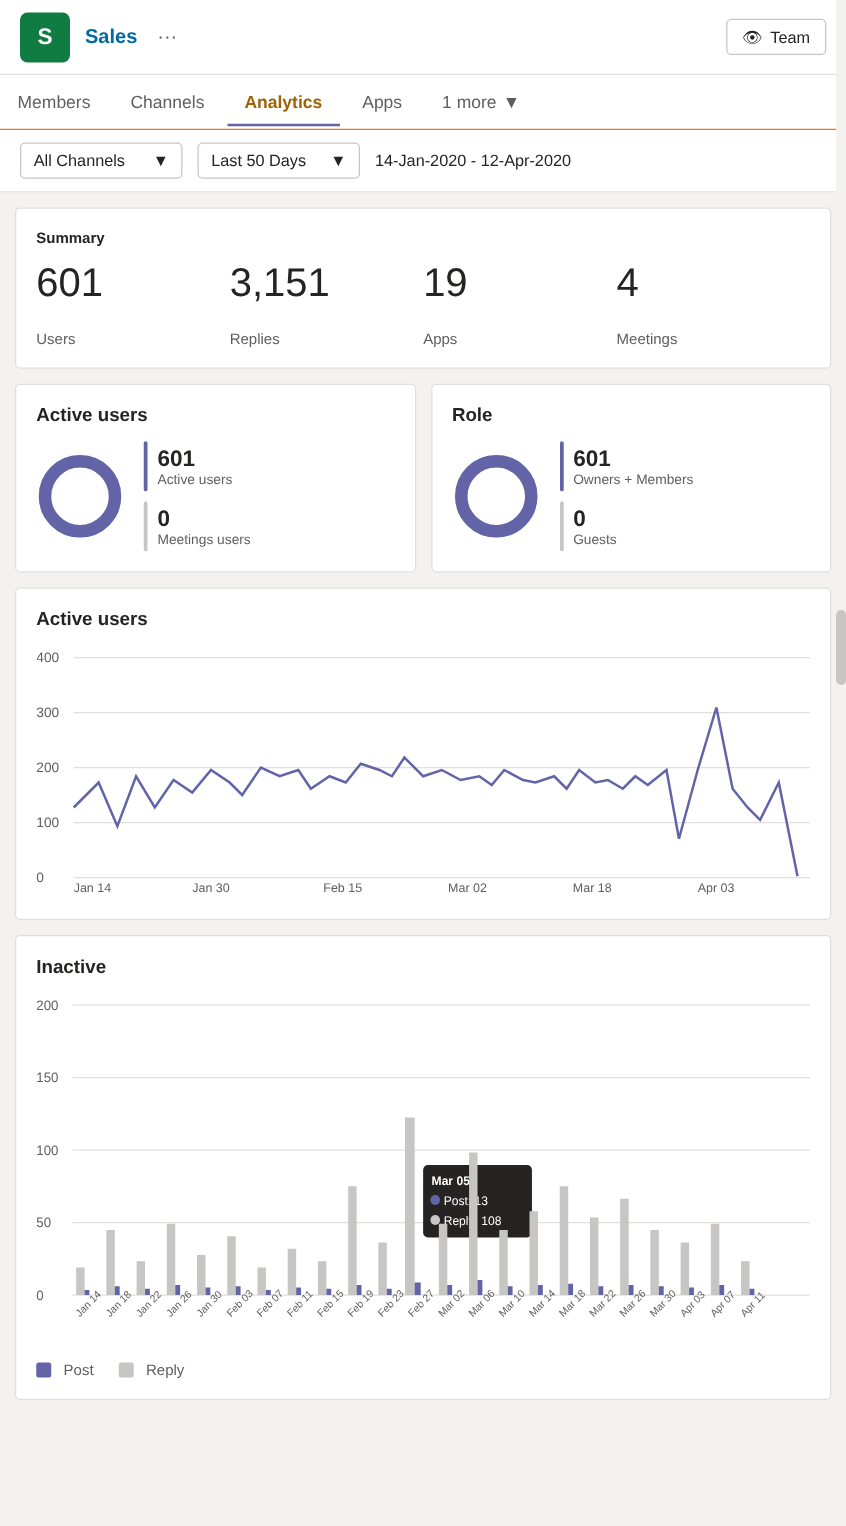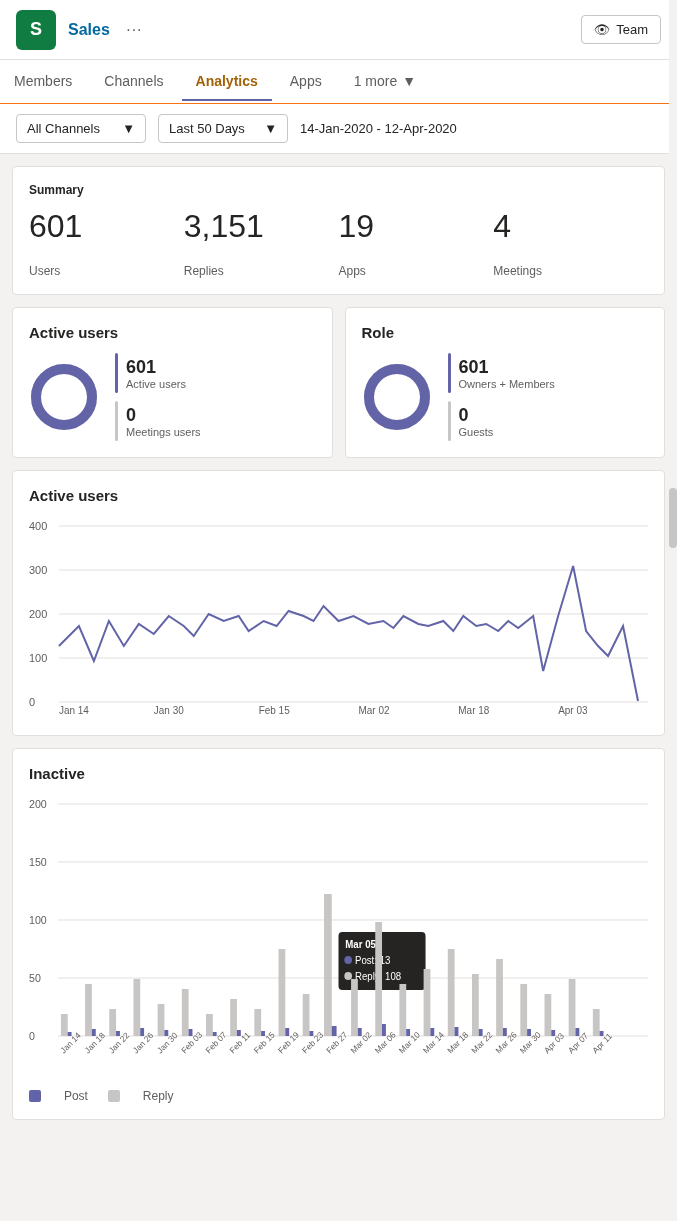--- a/index.html
+++ b/index.html
@@ -241,21 +241,20 @@
       width: 12px;
       height: 12px;
       border-radius: 2px;
       display: inline-block;
       margin-right: 6px;
       vertical-align: middle;
     }
     .legend-text {
       font-size: 12px;
       color: #605e5c;
-      margin-left: 13px;
     }
 
     
     .scrollbar {
       position: absolute;
       right: 0;
       top: 0;
       width: 8px;
       height: 100%;
       background: #f3f2f1;

